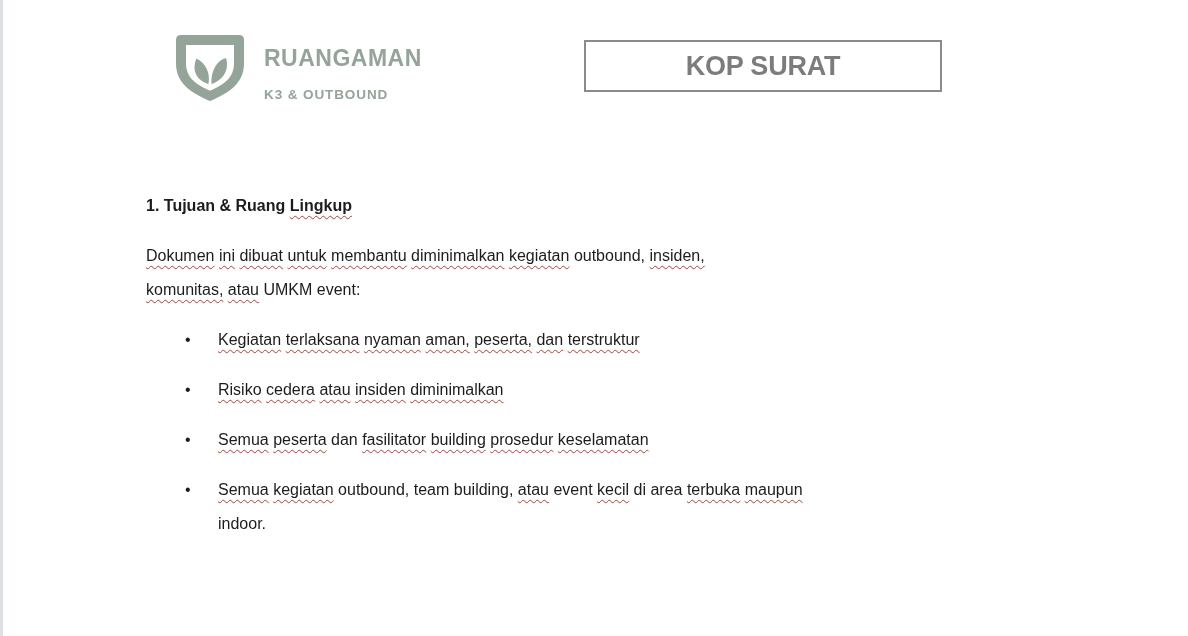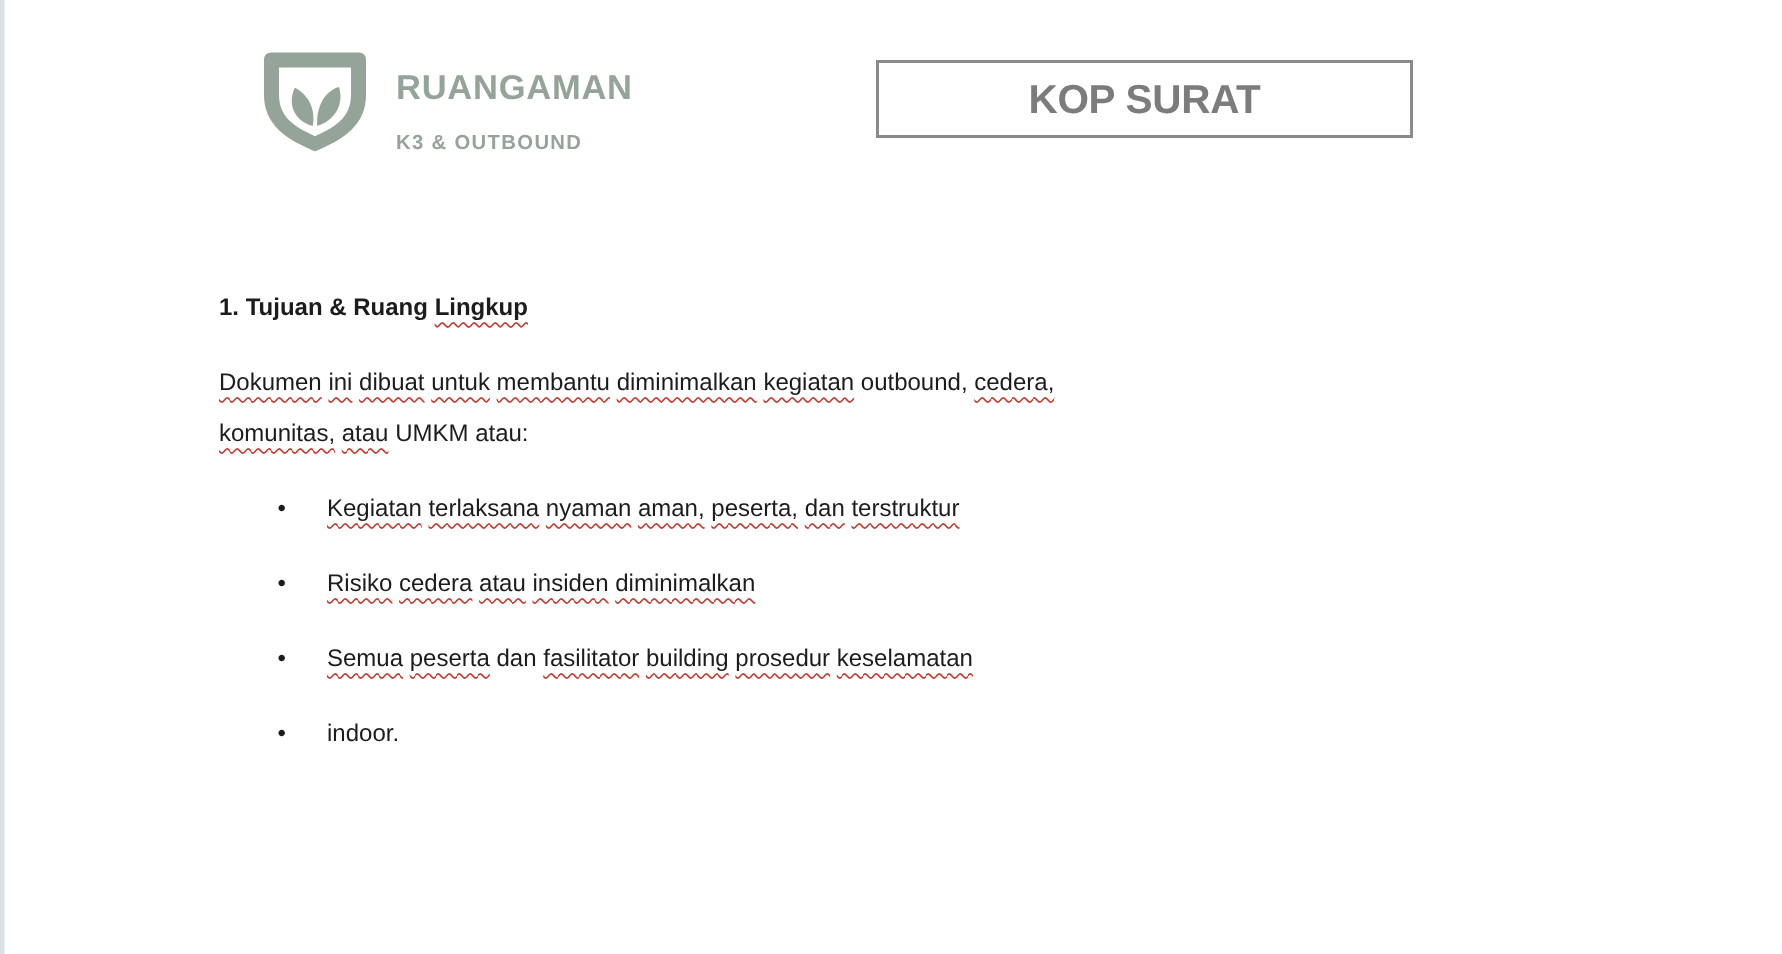--- a/index.html
+++ b/index.html
@@ -50,33 +50,34 @@
     <div class="kop-box">
       <span class="kop-label">KOP SURAT</span>
     </div>
   </header>
 
   <main class="doc">
       <div class="block heading">
         <div class="line"><span>1.</span> <span>Tujuan</span> <span>&amp;</span> <span>Ruang</span> <span class="sp">Lingkup</span></div>
       </div>
       <div class="block paragraph">
-        <div class="line"><span class="sp">Dokumen</span> <span class="sp">ini</span> <span class="sp">dibuat</span> <span class="sp">untuk</span> <span class="sp">membantu</span> <span class="sp">diminimalkan</span> <span class="sp">kegiatan</span> <span>outbound,</span> <span class="sp">cedera,</span></div>
-        <div class="line"><span class="sp">komunitas,</span> <span class="sp">atau</span> <span>UMKM</span> <span>atau:</span></div>
+        <div class="line"><span class="sp">Dokumen</span> <span class="sp">ini</span> <span class="sp">dibuat</span> <span class="sp">untuk</span> <span class="sp">membantu</span> <span class="sp">diminimalkan</span> <span class="sp">kegiatan</span> <span>outbound,</span> <span class="sp">insiden,</span></div>
+        <div class="line"><span class="sp">komunitas,</span> <span class="sp">atau</span> <span>UMKM</span> <span>event:</span></div>
       </div>
       <div class="block bullet">
         <span class="dot">•</span>
         <div class="line"><span class="sp">Kegiatan</span> <span class="sp">terlaksana</span> <span class="sp">nyaman</span> <span class="sp">aman,</span> <span class="sp">peserta,</span> <span class="sp">dan</span> <span class="sp">terstruktur</span></div>
       </div>
       <div class="block bullet">
         <span class="dot">•</span>
         <div class="line"><span class="sp">Risiko</span> <span class="sp">cedera</span> <span class="sp">atau</span> <span class="sp">insiden</span> <span class="sp">diminimalkan</span></div>
       </div>
       <div class="block bullet">
         <span class="dot">•</span>
         <div class="line"><span class="sp">Semua</span> <span class="sp">peserta</span> <span>dan</span> <span class="sp">fasilitator</span> <span class="sp">building</span> <span class="sp">prosedur</span> <span class="sp">keselamatan</span></div>
       </div>
       <div class="block bullet">
         <span class="dot">•</span>
+        <div class="line"><span class="sp">Semua</span> <span class="sp">kegiatan</span> <span>outbound,</span> <span>team</span> <span>building,</span> <span class="sp">atau</span> <span>event</span> <span class="sp">kecil</span> <span>di</span> <span>area</span> <span class="sp">terbuka</span> <span class="sp">maupun</span></div>
         <div class="line"><span>indoor.</span></div>
       </div>
     </main>
 </div>
 
 </body></html>

